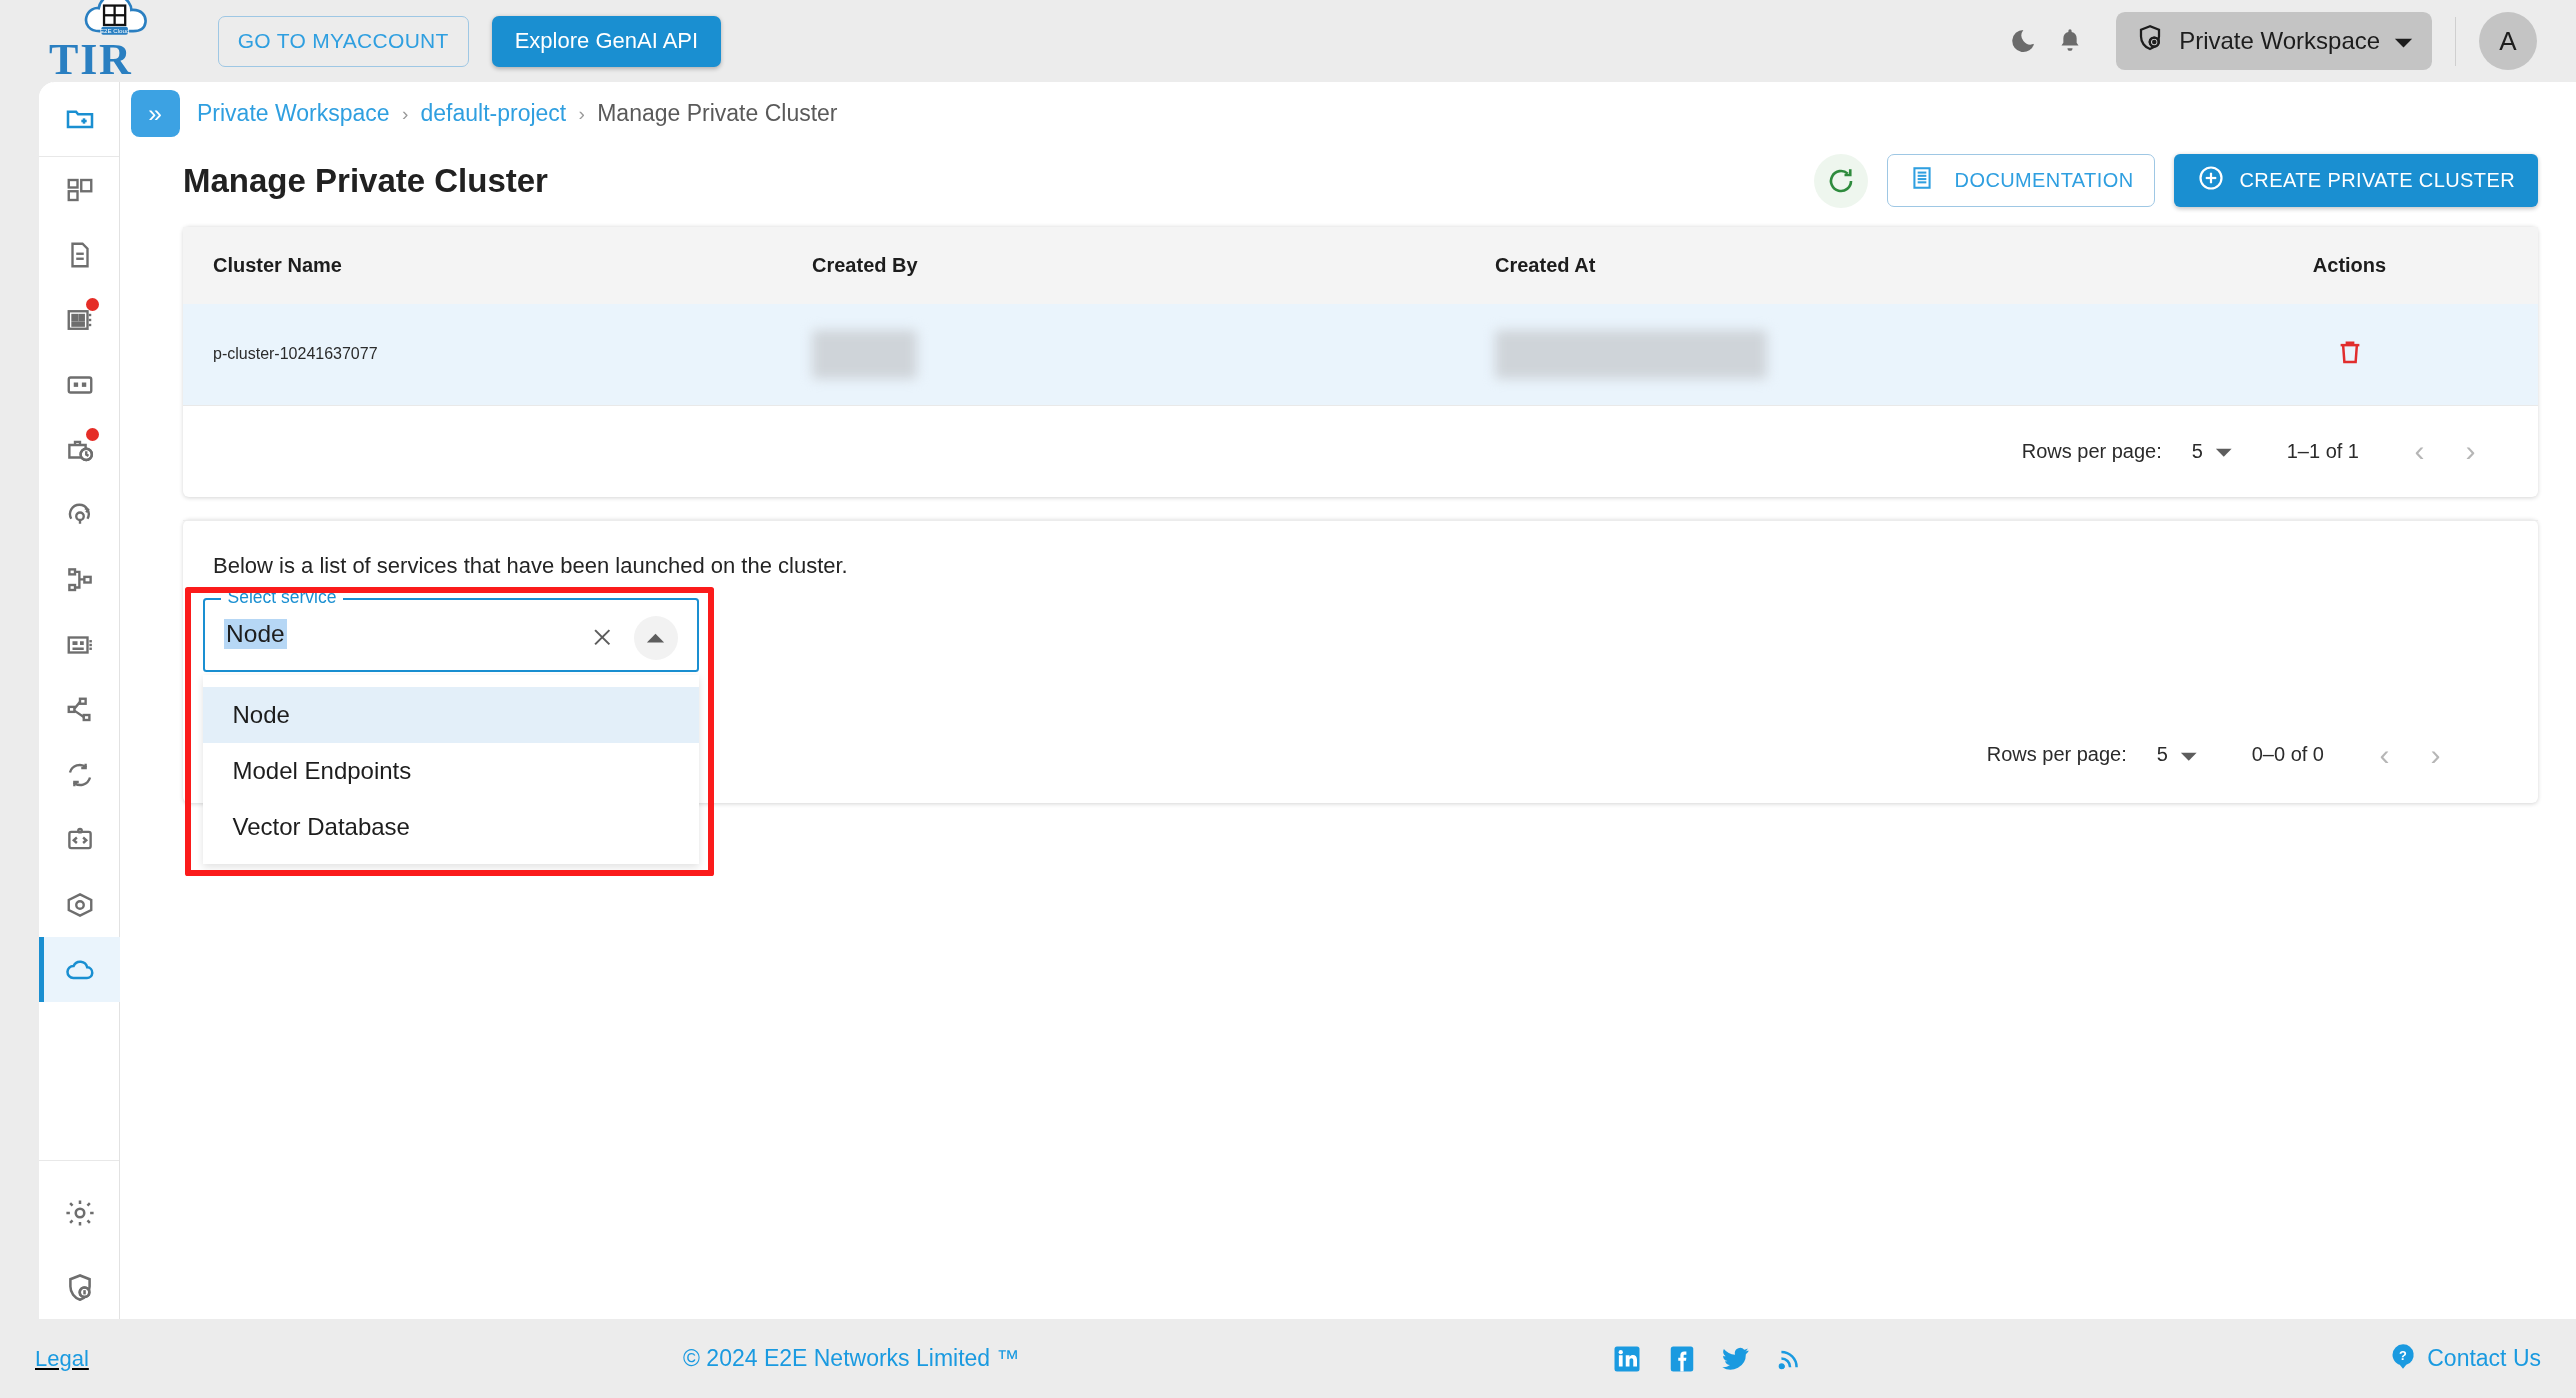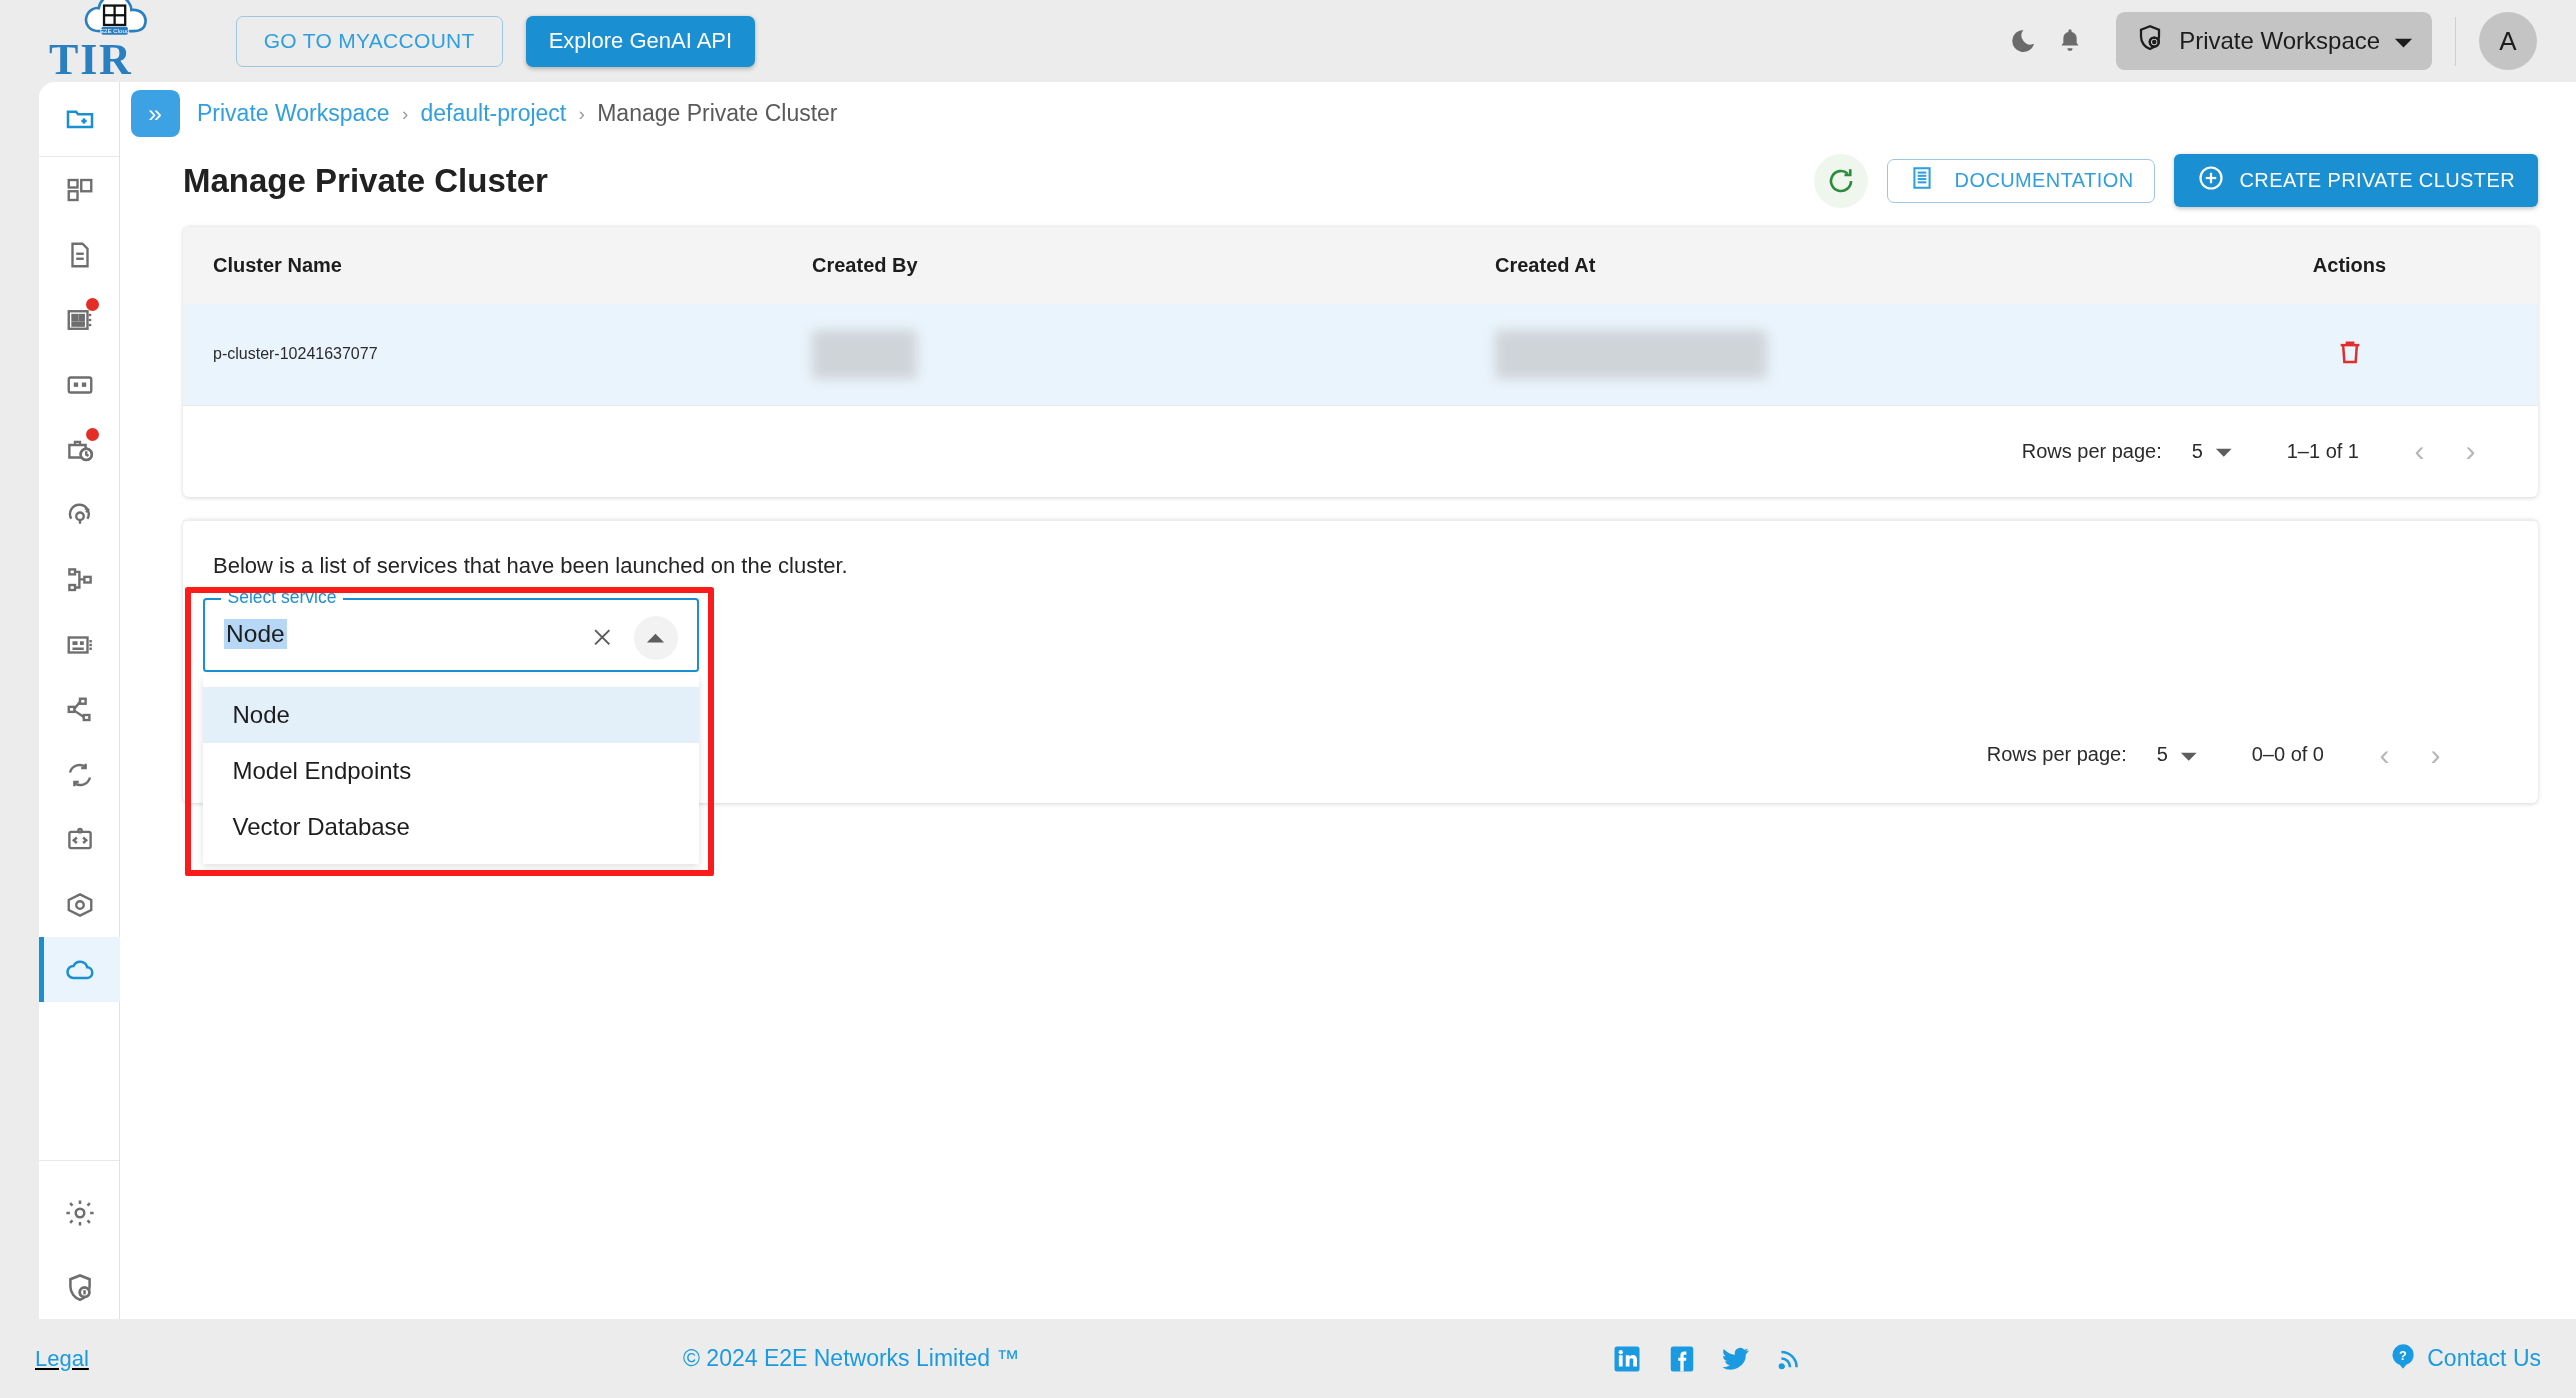--- a/index.html
+++ b/index.html
@@ -21,21 +21,21 @@
   .logo-text { margin-left: 7px; }
   .logo-tir {
     font-family: "Liberation Serif", serif; font-weight: bold;
     font-size: 44px; color: #2a7fc1; letter-spacing: 1.8px; line-height: 39px;
   }
   .logo-sub {
     font-size: 13px; font-weight: bold; letter-spacing: 4.8px;
     color: #1a1a1a; line-height: 16px;
   }
   .btn-outline-acct {
-    margin-left: 46px; height: 51px; padding: 0 27px;
+    margin-left: 28px; height: 51px; padding: 0 19px;
     border: 0.9px solid #9ec7e4; border-radius: 7px; background: transparent;
     color: #2f9fe0; font-size: 21px; letter-spacing: 0.3px;
     display: flex; align-items: center; cursor: pointer;
     font-family: "Liberation Sans", sans-serif;
   }
   .btn-genai {
     margin-left: 23px; height: 51px; padding: 0 23px;
     border: none; border-radius: 7px; background: #1a8fd1; color: #fff;
     font-size: 22px; display: flex; align-items: center; cursor: pointer;
     box-shadow: 0 1.8px 4.4px rgba(0,0,0,.25);
@@ -107,21 +107,21 @@
     display: flex; align-items: center; padding: 8.8px 39px 0 63px;
   }
   .page-title { font-size: 33px; font-weight: bold; color: #212121; }
   .head-actions { margin-left: auto; display: flex; align-items: center; gap: 19px; }
   .refresh-btn {
     width: 54px; height: 54px; border-radius: 50%; background: #eef6ee;
     display: flex; align-items: center; justify-content: center;
     color: #2e8b3d; cursor: pointer;
   }
   .btn-doc {
-    height: 44px; padding: 0 21px; border: 0.9px solid #9ec7e4; border-radius: 7px;
+    height: 53px; padding: 0 21px; border: 0.9px solid #9ec7e4; border-radius: 7px;
     background: #fff; color: #2f9fe0; font-size: 20px; letter-spacing: 0.4px;
     display: flex; align-items: center; gap: 20px; cursor: pointer;
     font-family: "Liberation Sans", sans-serif;
   }
   .btn-create {
     height: 53px; padding: 0 23px; border: none; border-radius: 6.1px;
     background: #1a8fd1; color: #fff; font-size: 20px; letter-spacing: 0.4px;
     display: flex; align-items: center; gap: 14px; cursor: pointer;
     box-shadow: 0 1.8px 4.4px rgba(0,0,0,.22);
     font-family: "Liberation Sans", sans-serif;

